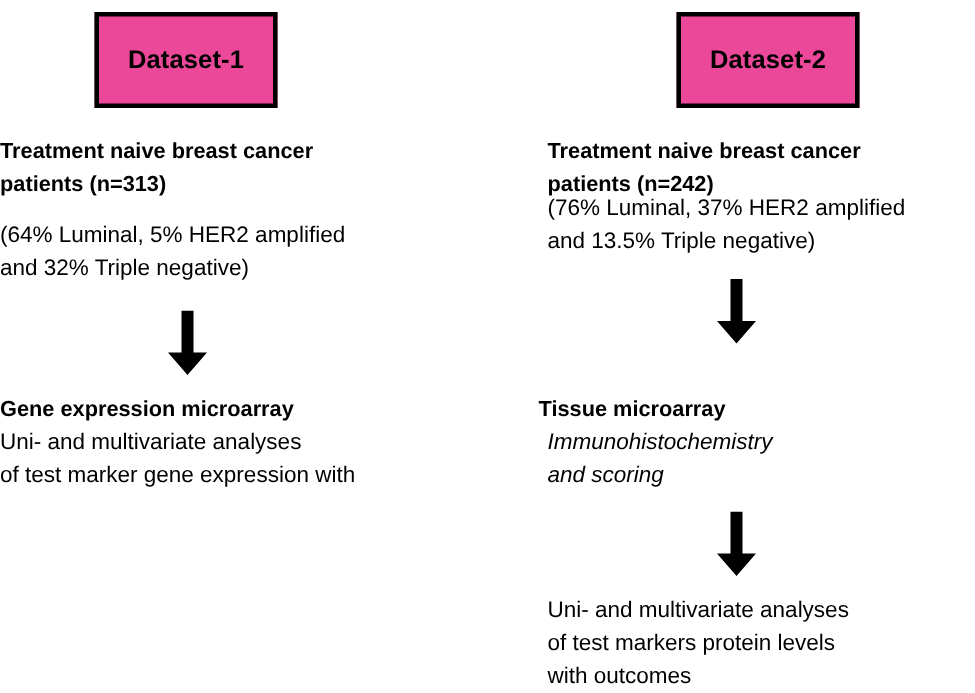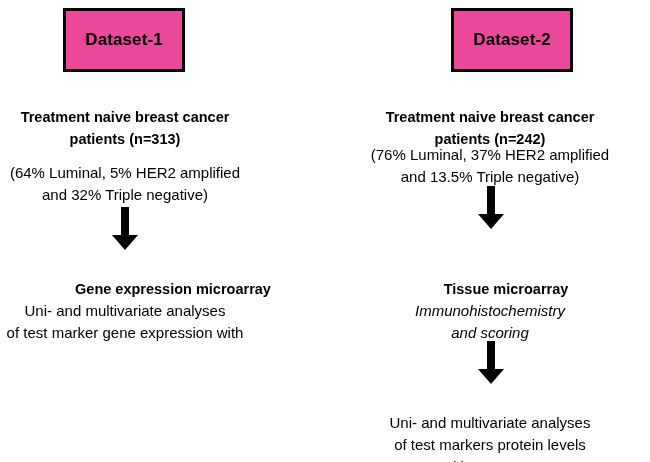--- a/index.html
+++ b/index.html
@@ -57,47 +57,46 @@
   .box-right {
     left: 451px;
     top: 8px;
     width: 122px;
     height: 64px;
   }
 
   
   .text-block {
     position: absolute;
-    text-align: center;
+    text-align: left;
     line-height: 22px;
-    margin-top: 16px;
   }
   .text-block .line {
     display: block;
     white-space: nowrap;
   }
   .t-bold .line {
     font-weight: bold;
     font-size: 14.5px;
   }
   .t-regular .line {
     font-weight: normal;
     font-size: 15px;
   }
 
   
   .lc-title    { left: 0;   top: 90px;  width: 250px; }
   .lc-subtype  { left: 0;   top: 146px; width: 250px; }
-  .lc-method   { left: 0;   top: 262px; width: 250px; padding-left: 48px; }
+  .lc-method   { left: 0;   top: 262px; width: 250px; }
   .lc-analysis { left: 0;   top: 284px; width: 250px; }
 
   
   .rc-title    { left: 365px; top: 90px;  width: 250px; }
   .rc-subtype  { left: 365px; top: 128px; width: 250px; }
-  .rc-method   { left: 381px; top: 262px; width: 250px; }
+  .rc-method   { left: 359px; top: 262px; width: 250px; }
   .rc-analysis { left: 365px; top: 284px; width: 250px; font-style: italic; }
   .rc-final    { left: 365px; top: 396px; width: 250px; }
 
   
   .block-arrow {
     position: absolute;
   }
   .block-arrow svg { display: block; }
 
   .arrow-l1 { left: 111px; top: 207px; }

